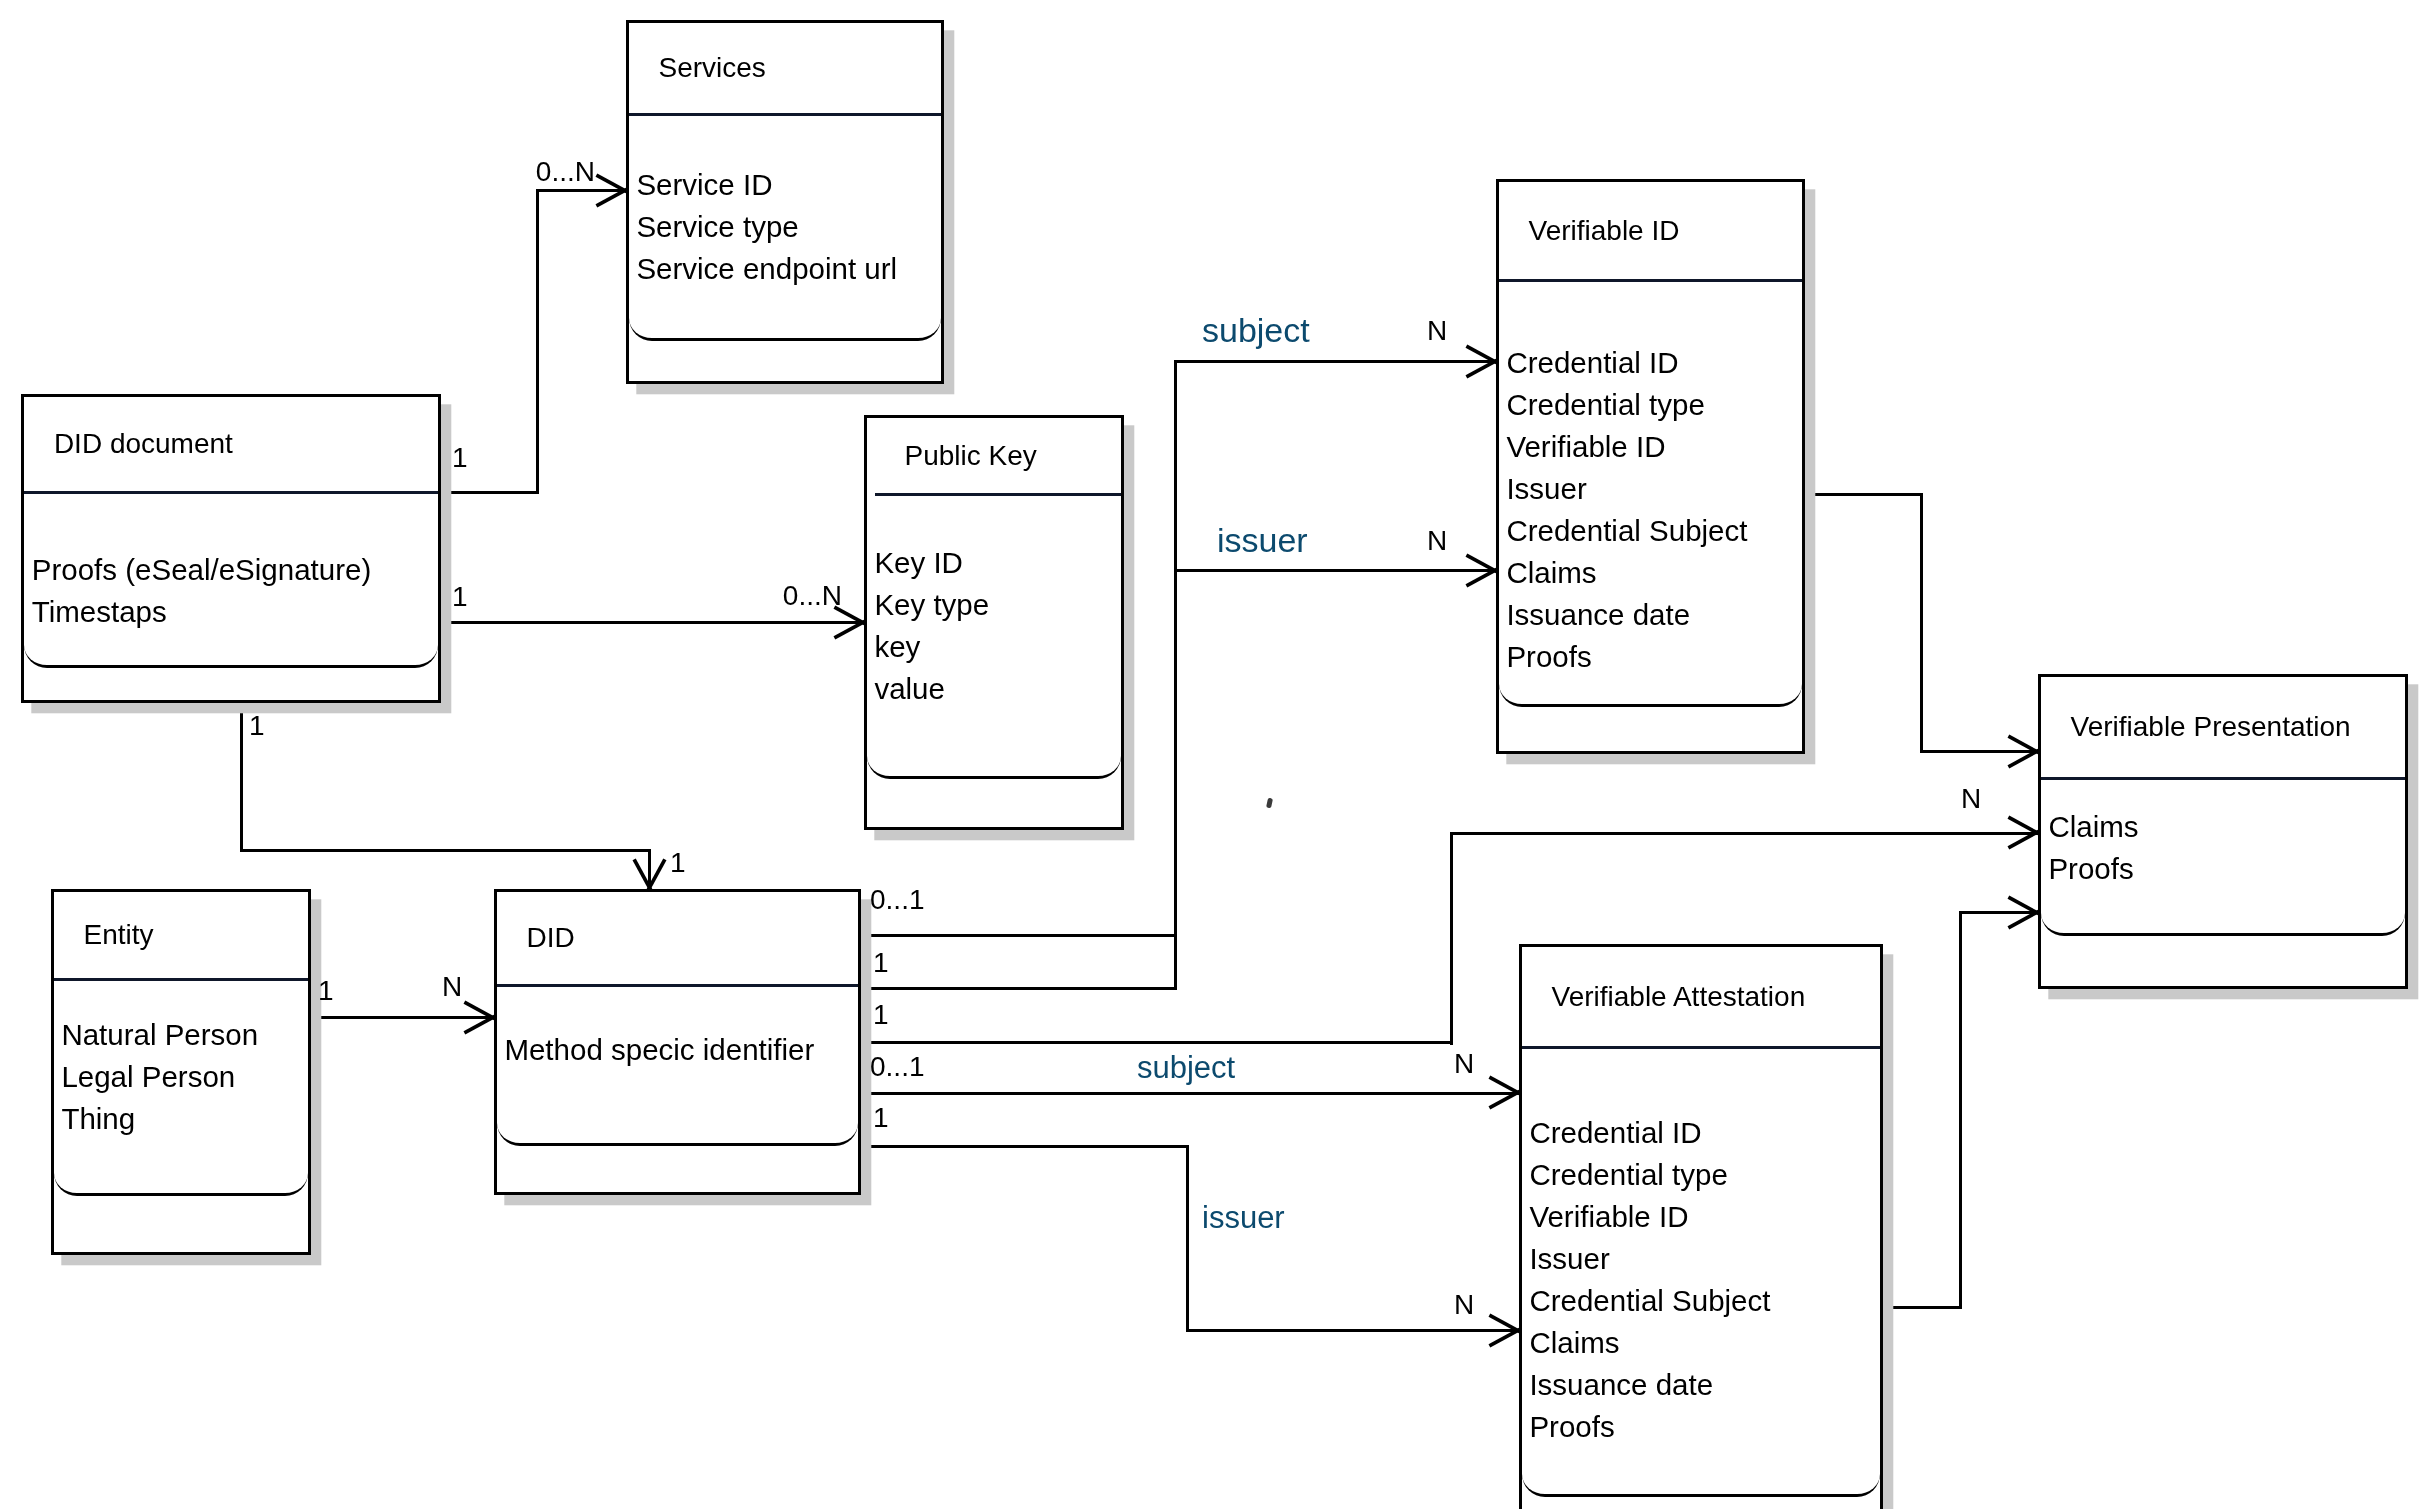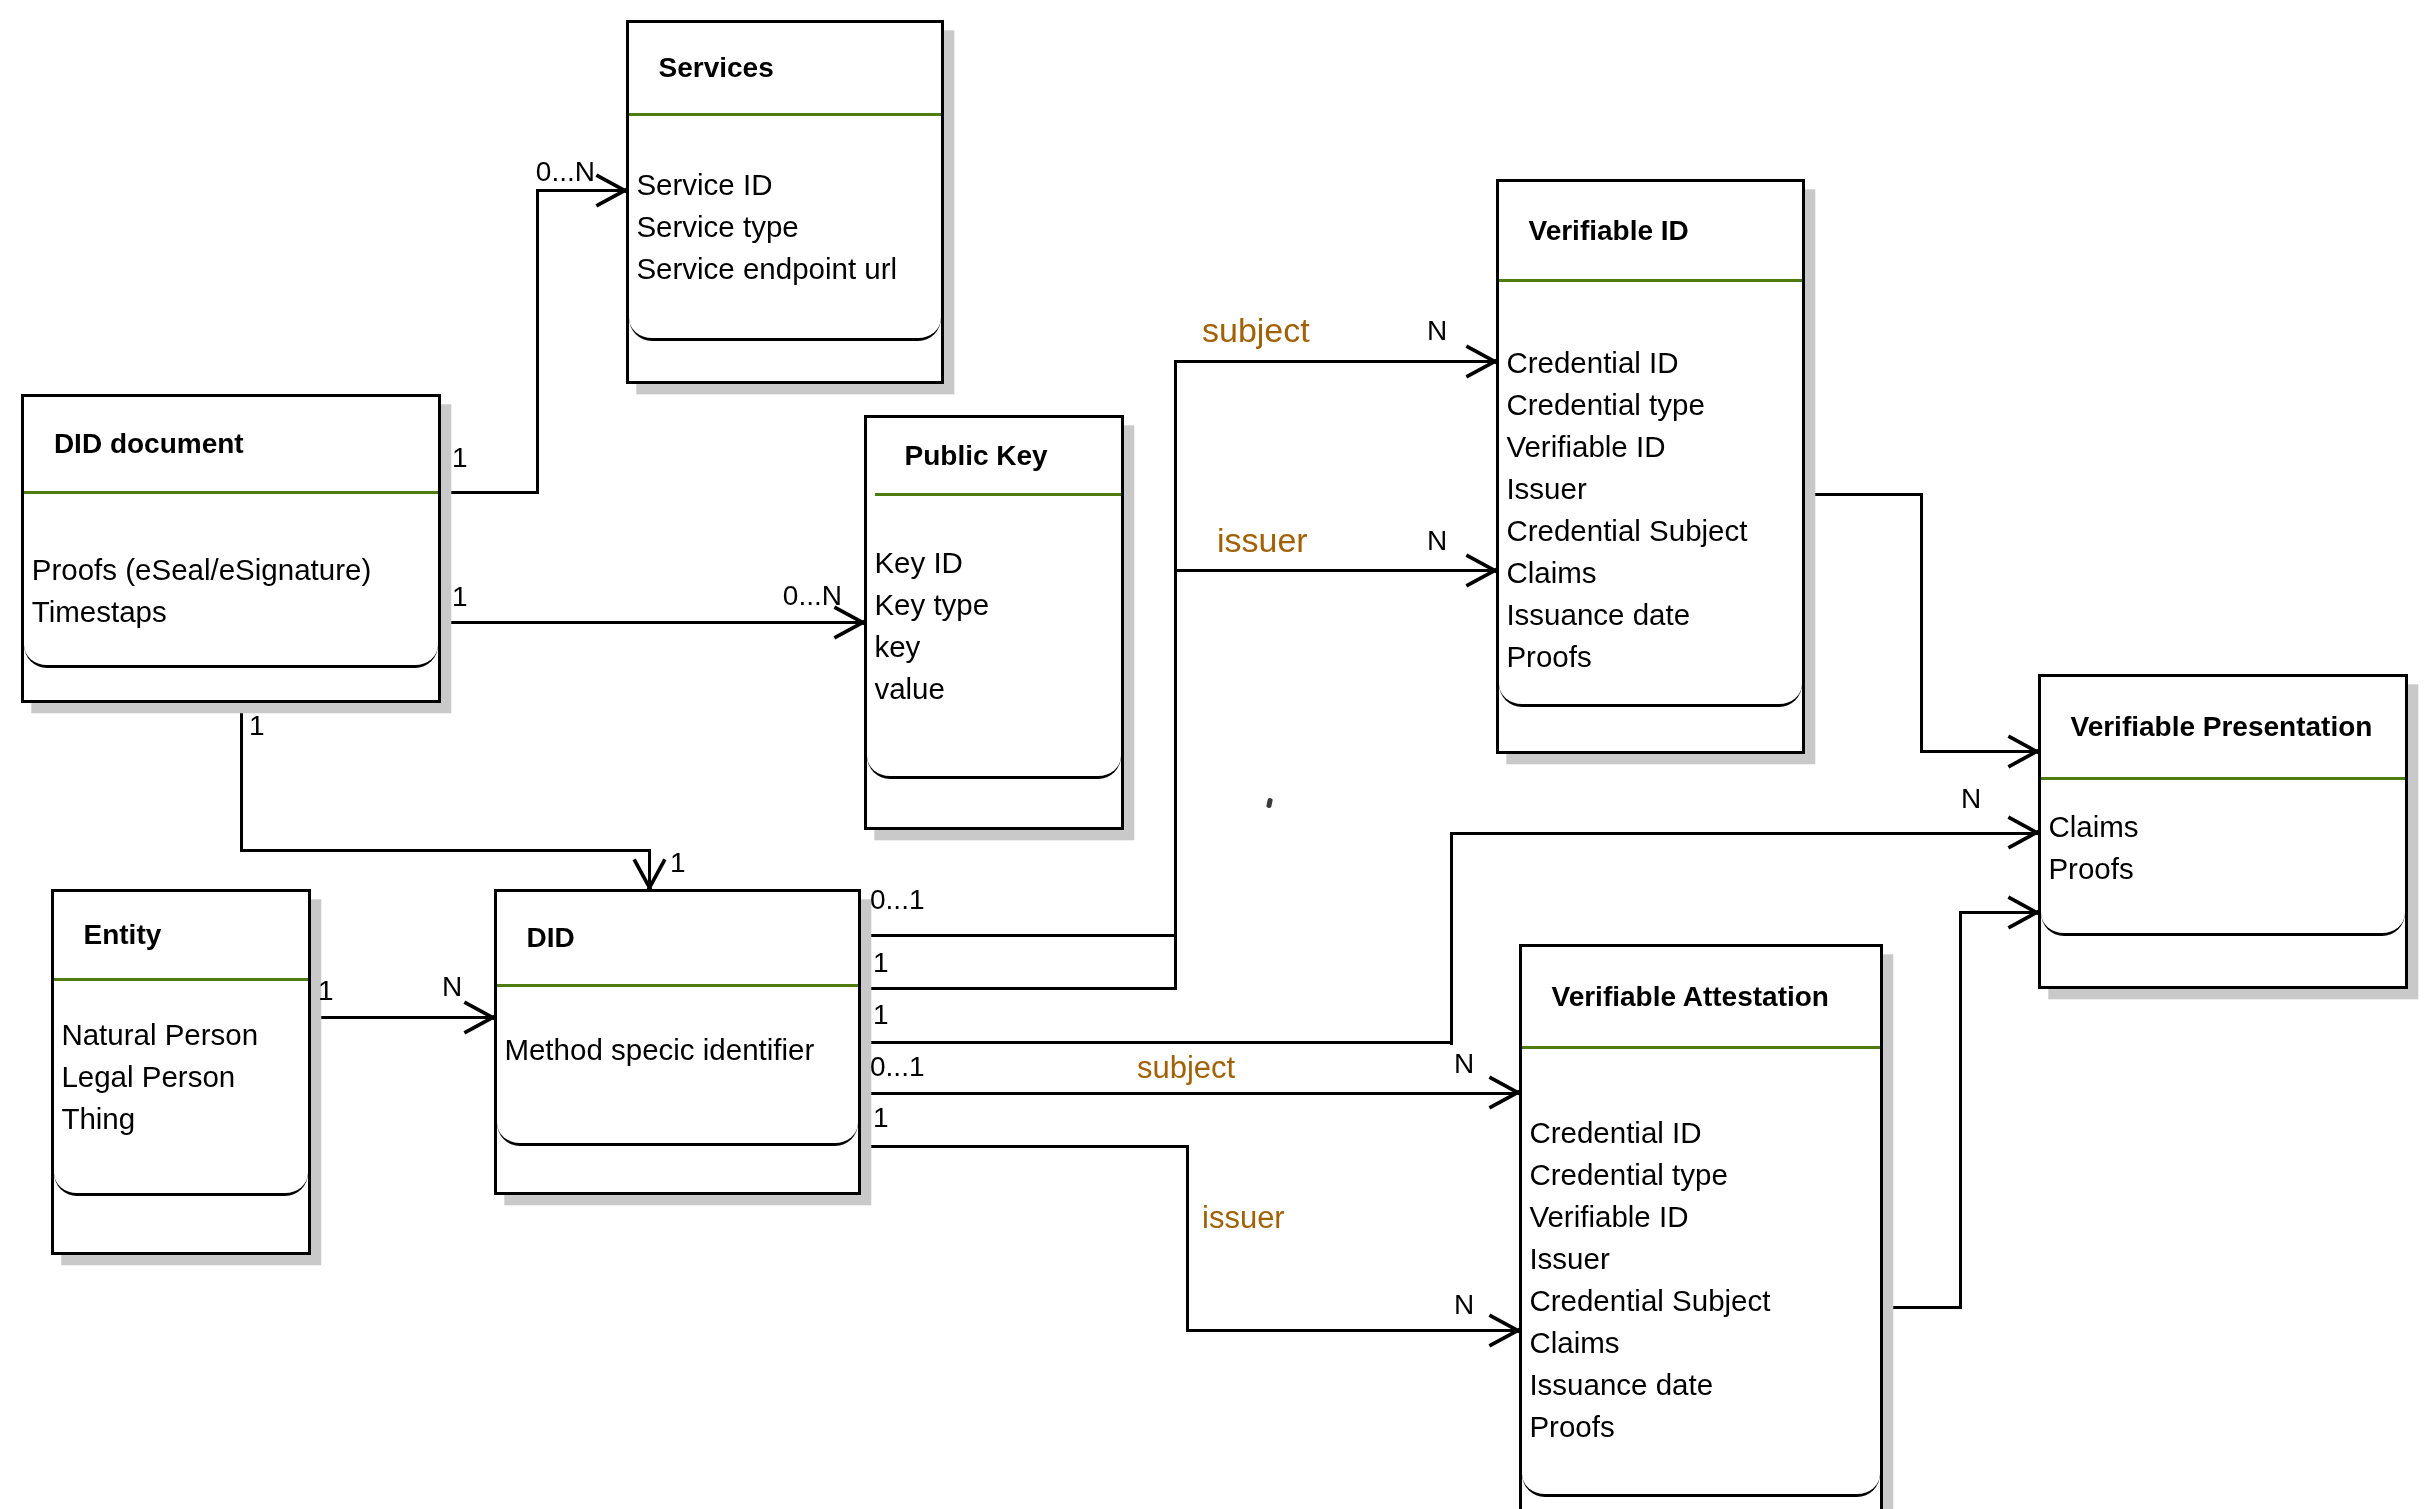--- a/index.html
+++ b/index.html
@@ -1,32 +1,32 @@
 <!DOCTYPE html>
 <html style="font-size:11.8px"><head>
 <meta charset="utf-8">
 <style>
   html,body{margin:0;padding:0;background:#ffffff;}
   #canvas{position:relative;width:2426px;height:1510px;background:#ffffff;overflow:hidden;
           font-family:"Liberation Sans", sans-serif;color:#000;}
   .uml-class{position:absolute;background:#ffffff;border:3.7px solid #000;
              box-shadow:10.3px 10.3px 0 0 #c9c9c9;box-sizing:border-box;
              display:flex;flex-direction:column;}
-  .cls-title{border-bottom:3px solid #4d7c0f;box-sizing:border-box;
+  .cls-title{border-bottom:3px solid #0f172a;box-sizing:border-box;
              display:flex;align-items:center;padding-left:29.5px;
-             font-size:28px;font-weight:bold;white-space:nowrap;}
+             font-size:28px;font-weight:normal;white-space:nowrap;}
   .cls-attrs{border-bottom:3px solid #000;box-sizing:border-box;padding-left:7.4px;overflow:hidden;border-radius:23px;}
   .attr-line{height:42px;font-size:29.5px;line-height:34px;white-space:nowrap;}
   .cls-footer{flex:1;}
   .hline,.vline{position:absolute;background:#000;}
   .hline{height:3px;}
   .vline{width:3px;}
   .lbl{position:absolute;font-size:28px;line-height:29.5px;white-space:nowrap;}
   .lbl.right{text-align:right;}
-  .assoc{position:absolute;font-size:34px;line-height:35px;color:#a16207;white-space:nowrap;}
+  .assoc{position:absolute;font-size:34px;line-height:35px;color:#0c4a6e;white-space:nowrap;}
   .assoc.small{font-size:31px;}
   .arrow{position:absolute;width:41px;height:41px;}
   .arrow svg{display:block;}
   .stray{position:absolute;width:5.2px;height:10.3px;background:#3a3a3a;border-radius:2.2px;transform:rotate(12deg);}
 </style>
 </head>
 <body>
 
 <div id="canvas">
 

